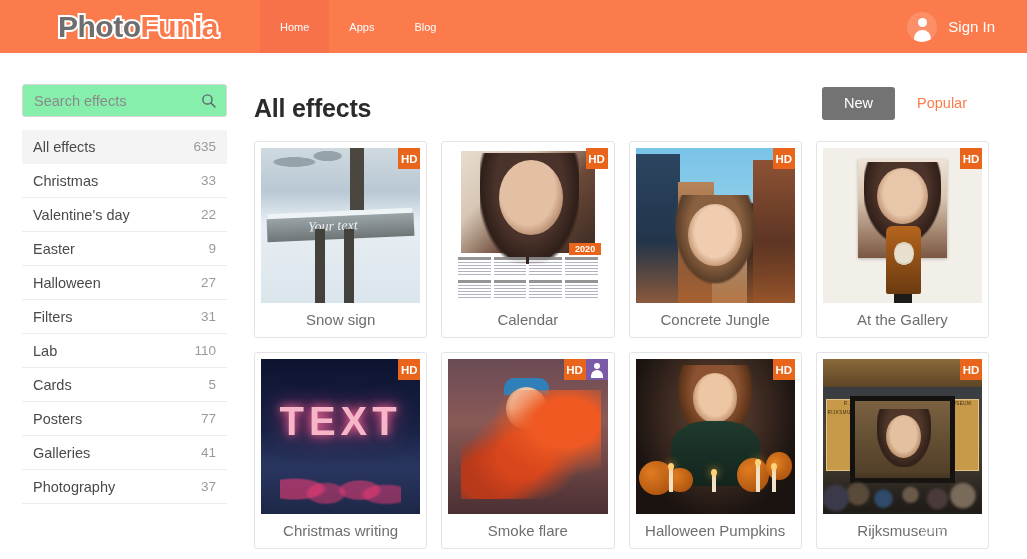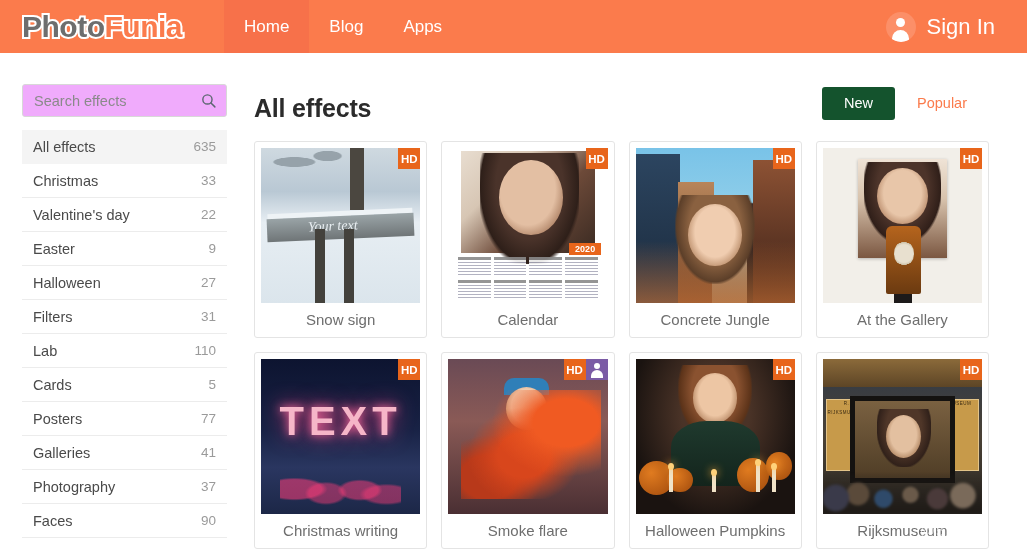--- a/index.html
+++ b/index.html
@@ -24,35 +24,35 @@
     margin-left: 22px;
     font-size: 30px;
     font-weight: bold;
     letter-spacing: -0.5px;
     line-height: 1;
     white-space: nowrap;
     -webkit-text-stroke: 4px #ffffff;
     paint-order: stroke fill;
     display: inline-block;
   }
-  .logo .p1 { color: #6e6e6e; }
+  .logo .p1 { color: #6e6e6e; margin-left: 36px; }
   .logo .p2 { color: #fb7b4c; text-align: center; }
 
   .nav {
     display: flex;
     align-items: stretch;
     height: 53px;
     margin-left: 42px;
   }
   .nav a {
     display: flex;
     align-items: center;
     padding: 0 20px;
     color: #ffffff;
-    font-size: 17px;
+    font-size: 11px;
     text-decoration: none;
     height: 53px;
   }
   .nav a.active { background: #f7714a; }
 
   .signin {
     position: absolute;
     right: 32px;
     top: 0;
     height: 53px;
@@ -77,33 +77,33 @@
     left: 10.5px; top: 6px;
   }
   .avatar::after {
     content: "";
     position: absolute;
     width: 17px; height: 12px;
     border-radius: 9px 9px 0 0;
     background: #ffffff;
     left: 6.5px; top: 18px;
   }
-  .signin-label { color: #ffffff; font-size: 22px; }
+  .signin-label { color: #ffffff; font-size: 15px; }
 
   
   .page { display: flex; padding-top: 31px; }
 
   
   .sidebar { width: 227px; padding-left: 22px; flex: none; }
   .search-wrap {
     position: relative;
     height: 33px;
     border: 1px solid #d8d8d8;
     border-radius: 3px;
-    background: #f0abfc;
+    background: #86efac;
   }
   .search-wrap input {
     width: 100%; height: 100%;
     border: 0; outline: 0;
     padding: 0 34px 0 11px;
     font-family: "Liberation Sans", sans-serif;
     font-size: 14.5px;
     color: #555;
     background: transparent;
   }
@@ -150,21 +150,21 @@
     display: flex;
     align-items: center;
   }
   .toggle .btn {
     font-size: 14.5px;
     padding: 9px 22px;
     border-radius: 3px;
     cursor: pointer;
     line-height: 1;
   }
-  .toggle .btn.on { background: #14532d; color: #ffffff; }
+  .toggle .btn.on { background: #737373; color: #ffffff; }
   .toggle .btn.off { color: #fb7b4c; background: transparent; }
 
   .grid {
     display: grid;
     grid-template-columns: repeat(4, 1fr);
     gap: 14px;
     margin-top: 9px;
   }
   .card {
     border: 1px solid #e4e4e4;
@@ -361,22 +361,22 @@
 </head>
 <body>
 
 <div class="header">
   <div class="logo">
     <span class="p1">Photo</span><span class="p2">Funia</span>
   </div>
 
   <nav class="nav">
     <a href="#" class="active">Home</a>
+    <a href="#">Apps</a>
     <a href="#">Blog</a>
-    <a href="#">Apps</a>
   </nav>
 
   <div class="signin">
     <div class="avatar"></div>
     <span class="signin-label">Sign In</span>
   </div>
 </div>
 
 <div class="page">
 
@@ -426,24 +426,20 @@
         <span>Posters</span>
         <span class="cat-count">77</span>
       </li>
       <li class="cat-item">
         <span>Galleries</span>
         <span class="cat-count">41</span>
       </li>
       <li class="cat-item">
         <span>Photography</span>
         <span class="cat-count">37</span>
-      </li>
-      <li class="cat-item">
-        <span>Faces</span>
-        <span class="cat-count">90</span>
       </li>
     </ul>
   </aside>
 
   <section class="main">
     <div class="main-head">
       <h1 class="main-title">All effects</h1>
       <div class="toggle">
         <div class="btn on">New</div>
         <div class="btn off">Popular</div>

